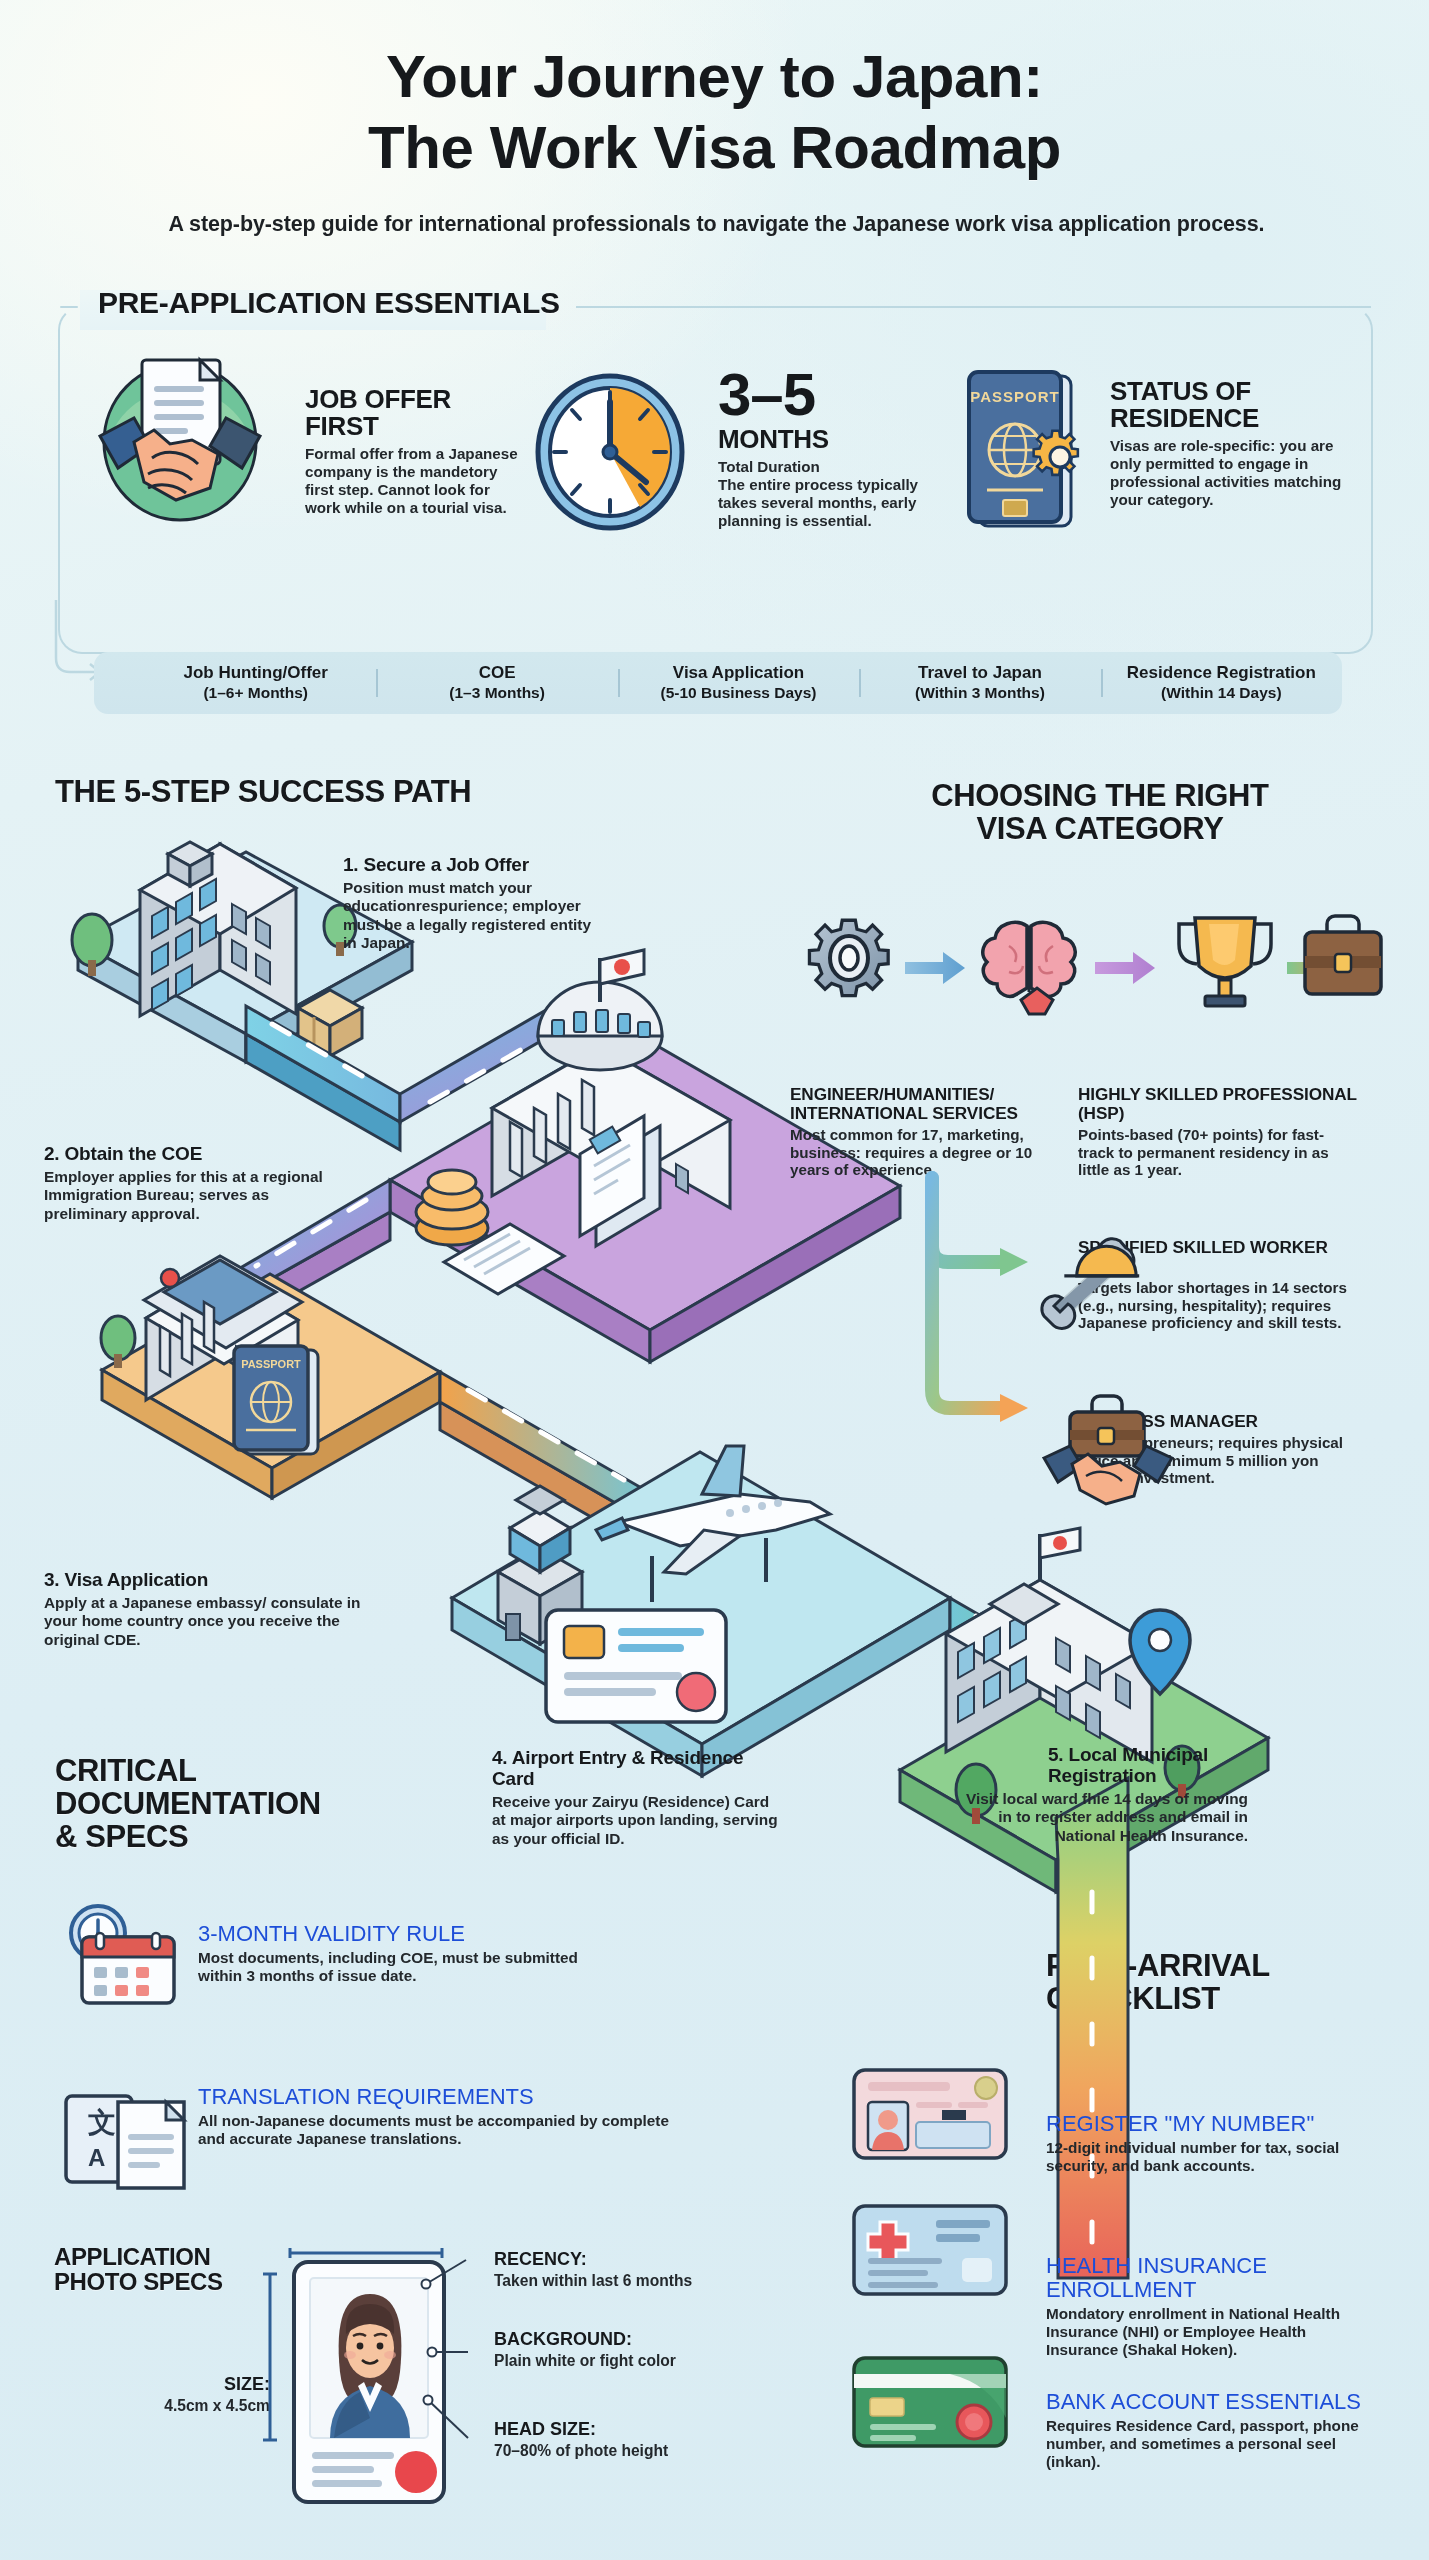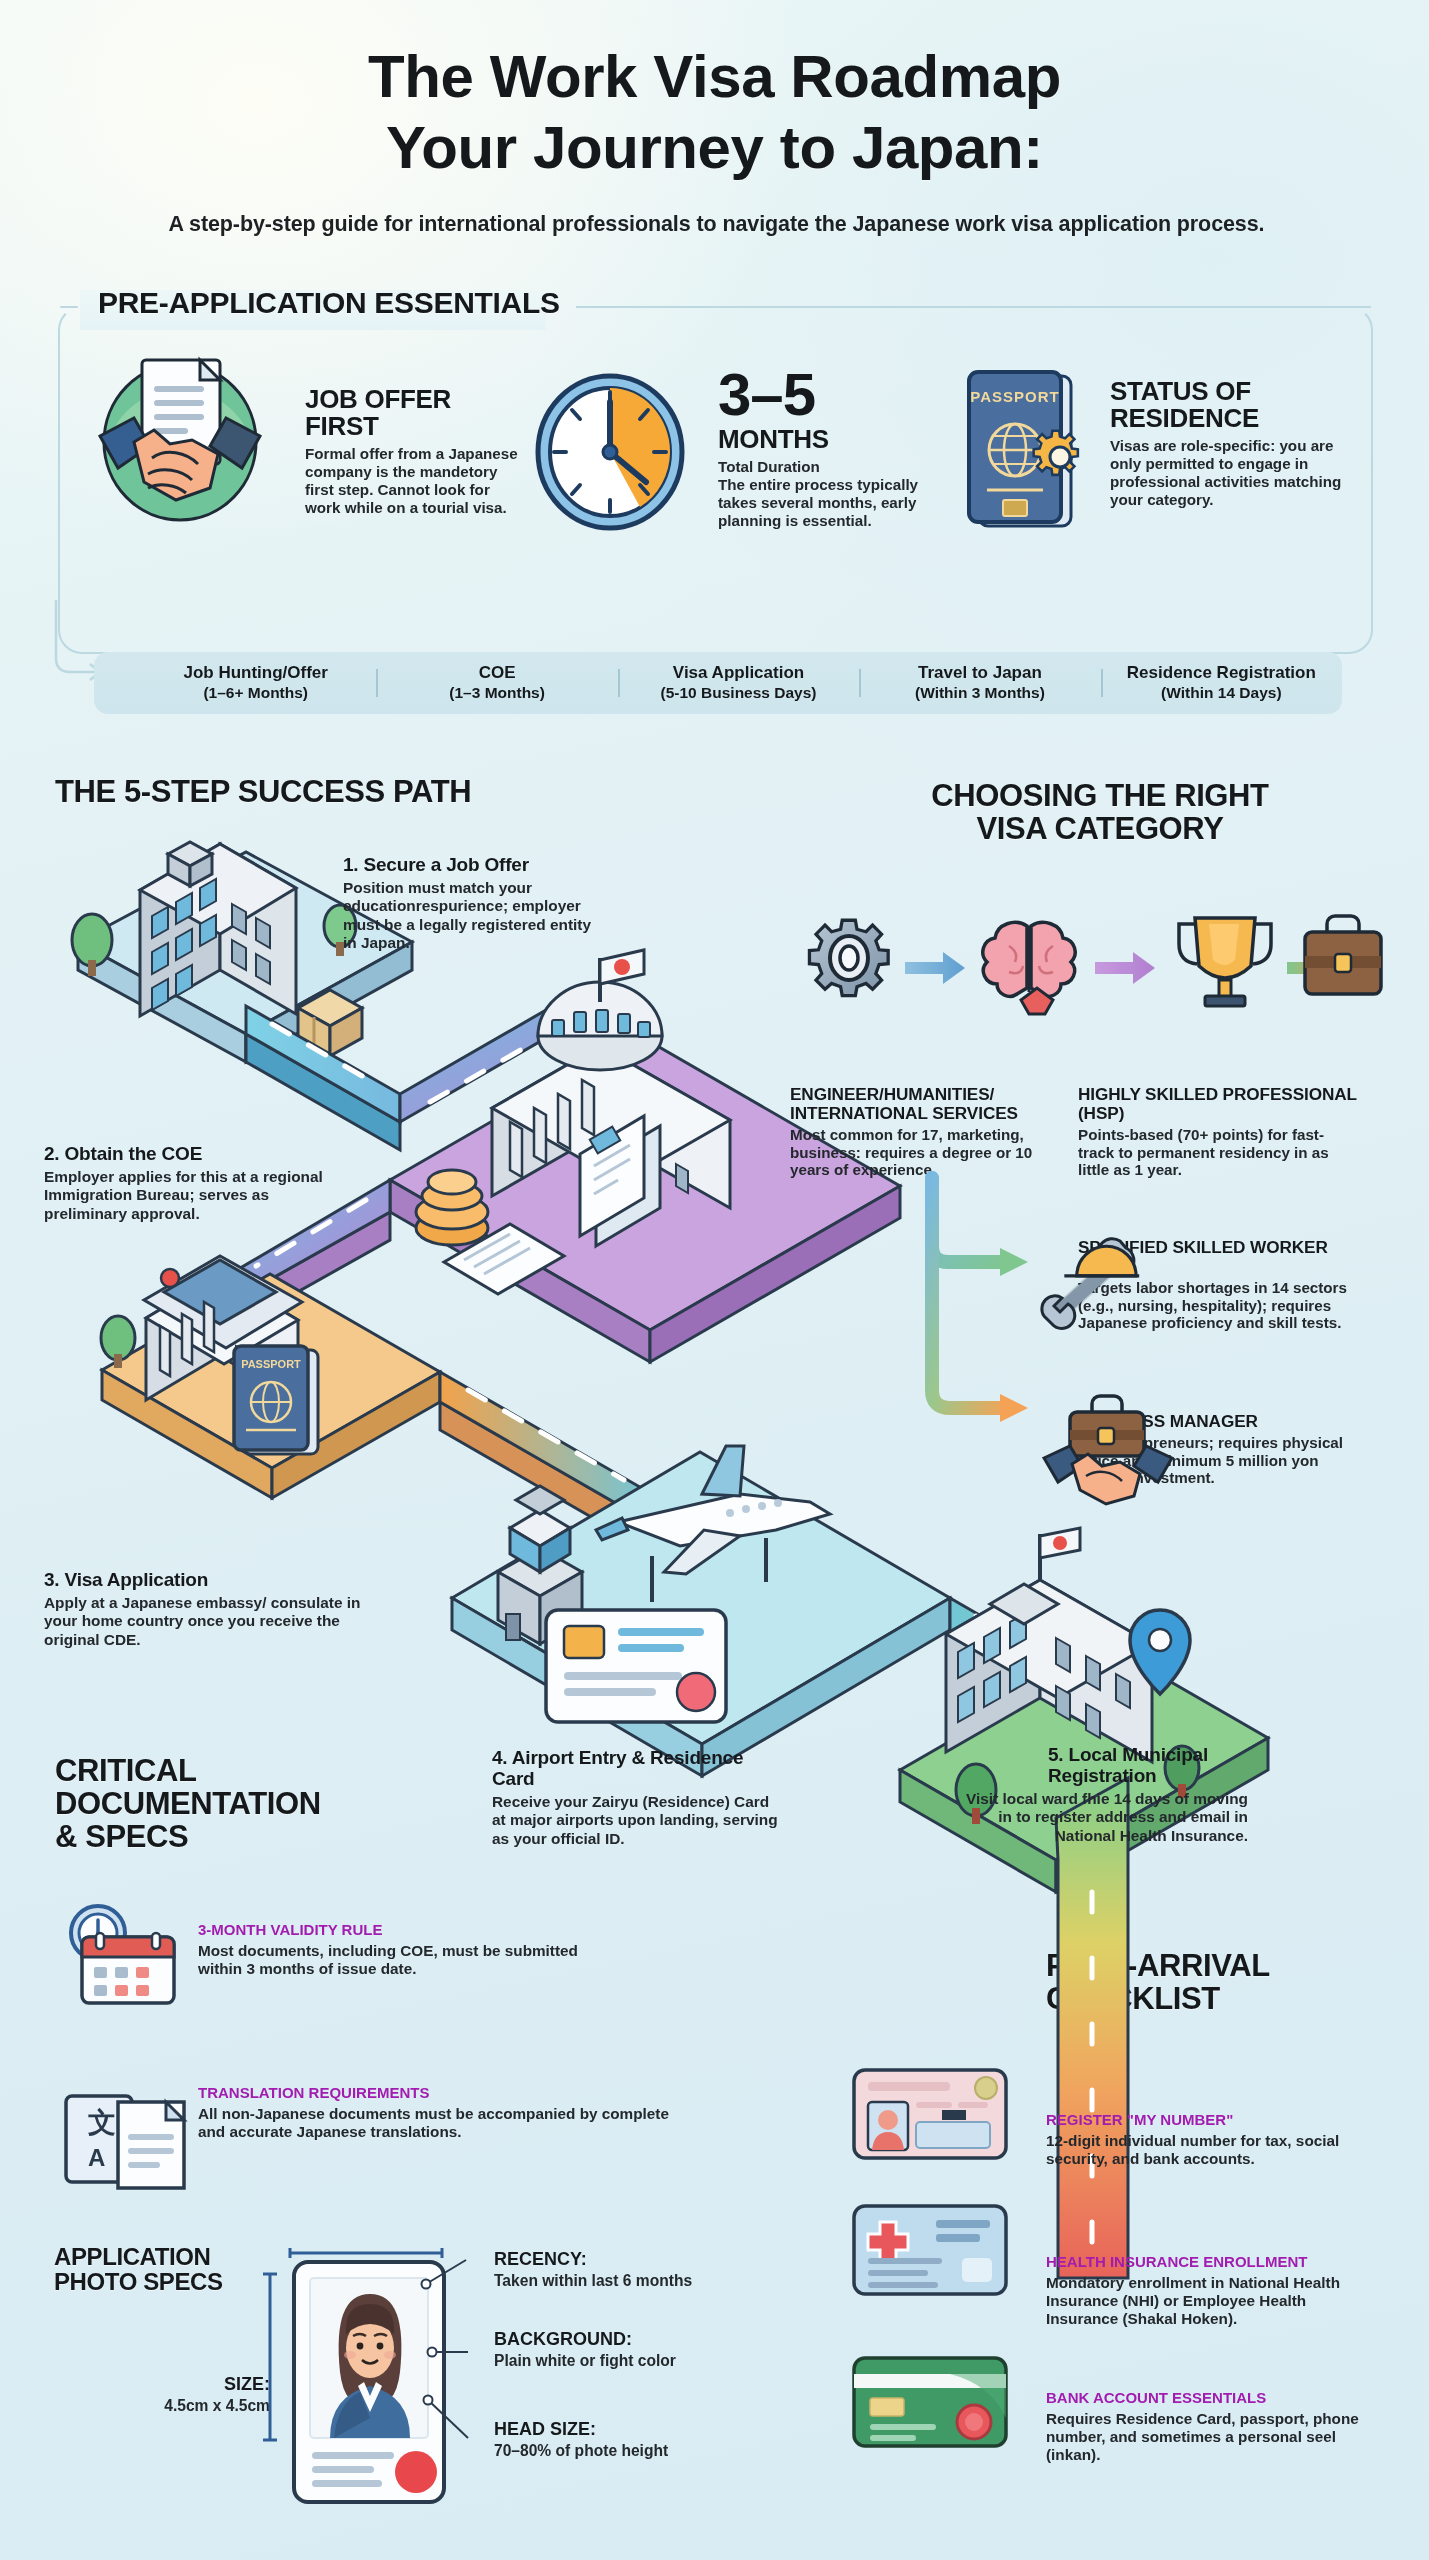--- a/index.html
+++ b/index.html
@@ -92,39 +92,39 @@
   .step-h { font-size: 19px; font-weight: 700; color: #16191c; line-height: 1.1; letter-spacing: -0.2px; }
   .step-b { font-size: 15.4px; font-weight: 700; color: #23282c; line-height: 1.2; margin-top: 3px; }
 
   
   .vc { position: absolute; }
   .vc-h { font-size: 17.2px; font-weight: 700; color: #16191c; line-height: 1.1; letter-spacing: -0.1px; }
   .vc-b { font-size: 15.2px; font-weight: 700; color: #23282c; line-height: 1.17; margin-top: 3px; }
 
   
   .di { position: absolute; }
-  .di-h { font-size: 15px; font-weight: 700; color: #a21caf; line-height: 1.1; }
+  .di-h { font-size: 22px; font-weight: 400; color: #1d4ed8; line-height: 1.1; }
   .di-b { font-size: 15.3px; font-weight: 700; color: #23282c; line-height: 1.18; margin-top: 3px; }
 
   .ph { position: absolute; }
   .ph-h { font-size: 18px; font-weight: 700; color: #16191c; line-height: 1.1; }
   .ph-b { font-size: 15.6px; font-weight: 700; color: #23282c; line-height: 1.18; margin-top: 2px; }
   .ph-label { position: absolute; text-align: right; }
 
   svg { display: block; overflow: visible; }
   .rd-dash { stroke: #ffffff; stroke-width: 5; stroke-linecap: round; stroke-dasharray: 20 22; fill: none; }
 </style>
 </head>
 <body>
 
 <div class="stage">
 
   <div class="title">
+    <div>Your Journey to Japan:</div>
     <div>The Work Visa Roadmap</div>
-    <div>Your Journey to Japan:</div>
   </div>
   <div class="subtitle">A step-by-step guide for international professionals to navigate the Japanese work visa application process.</div>
 
   <div class="pre-panel"></div>
   <div class="pre-title-bg"></div>
   <div class="pre-title">PRE-APPLICATION ESSENTIALS</div>
 
   <div class="abs" style="left:90px; top:350px;">
     <svg width="180" height="180" viewBox="0 0 180 180">
       <ellipse cx="90" cy="92" rx="76" ry="78" fill="#6fc49a" stroke="#1f2a37" stroke-width="3"></ellipse>

